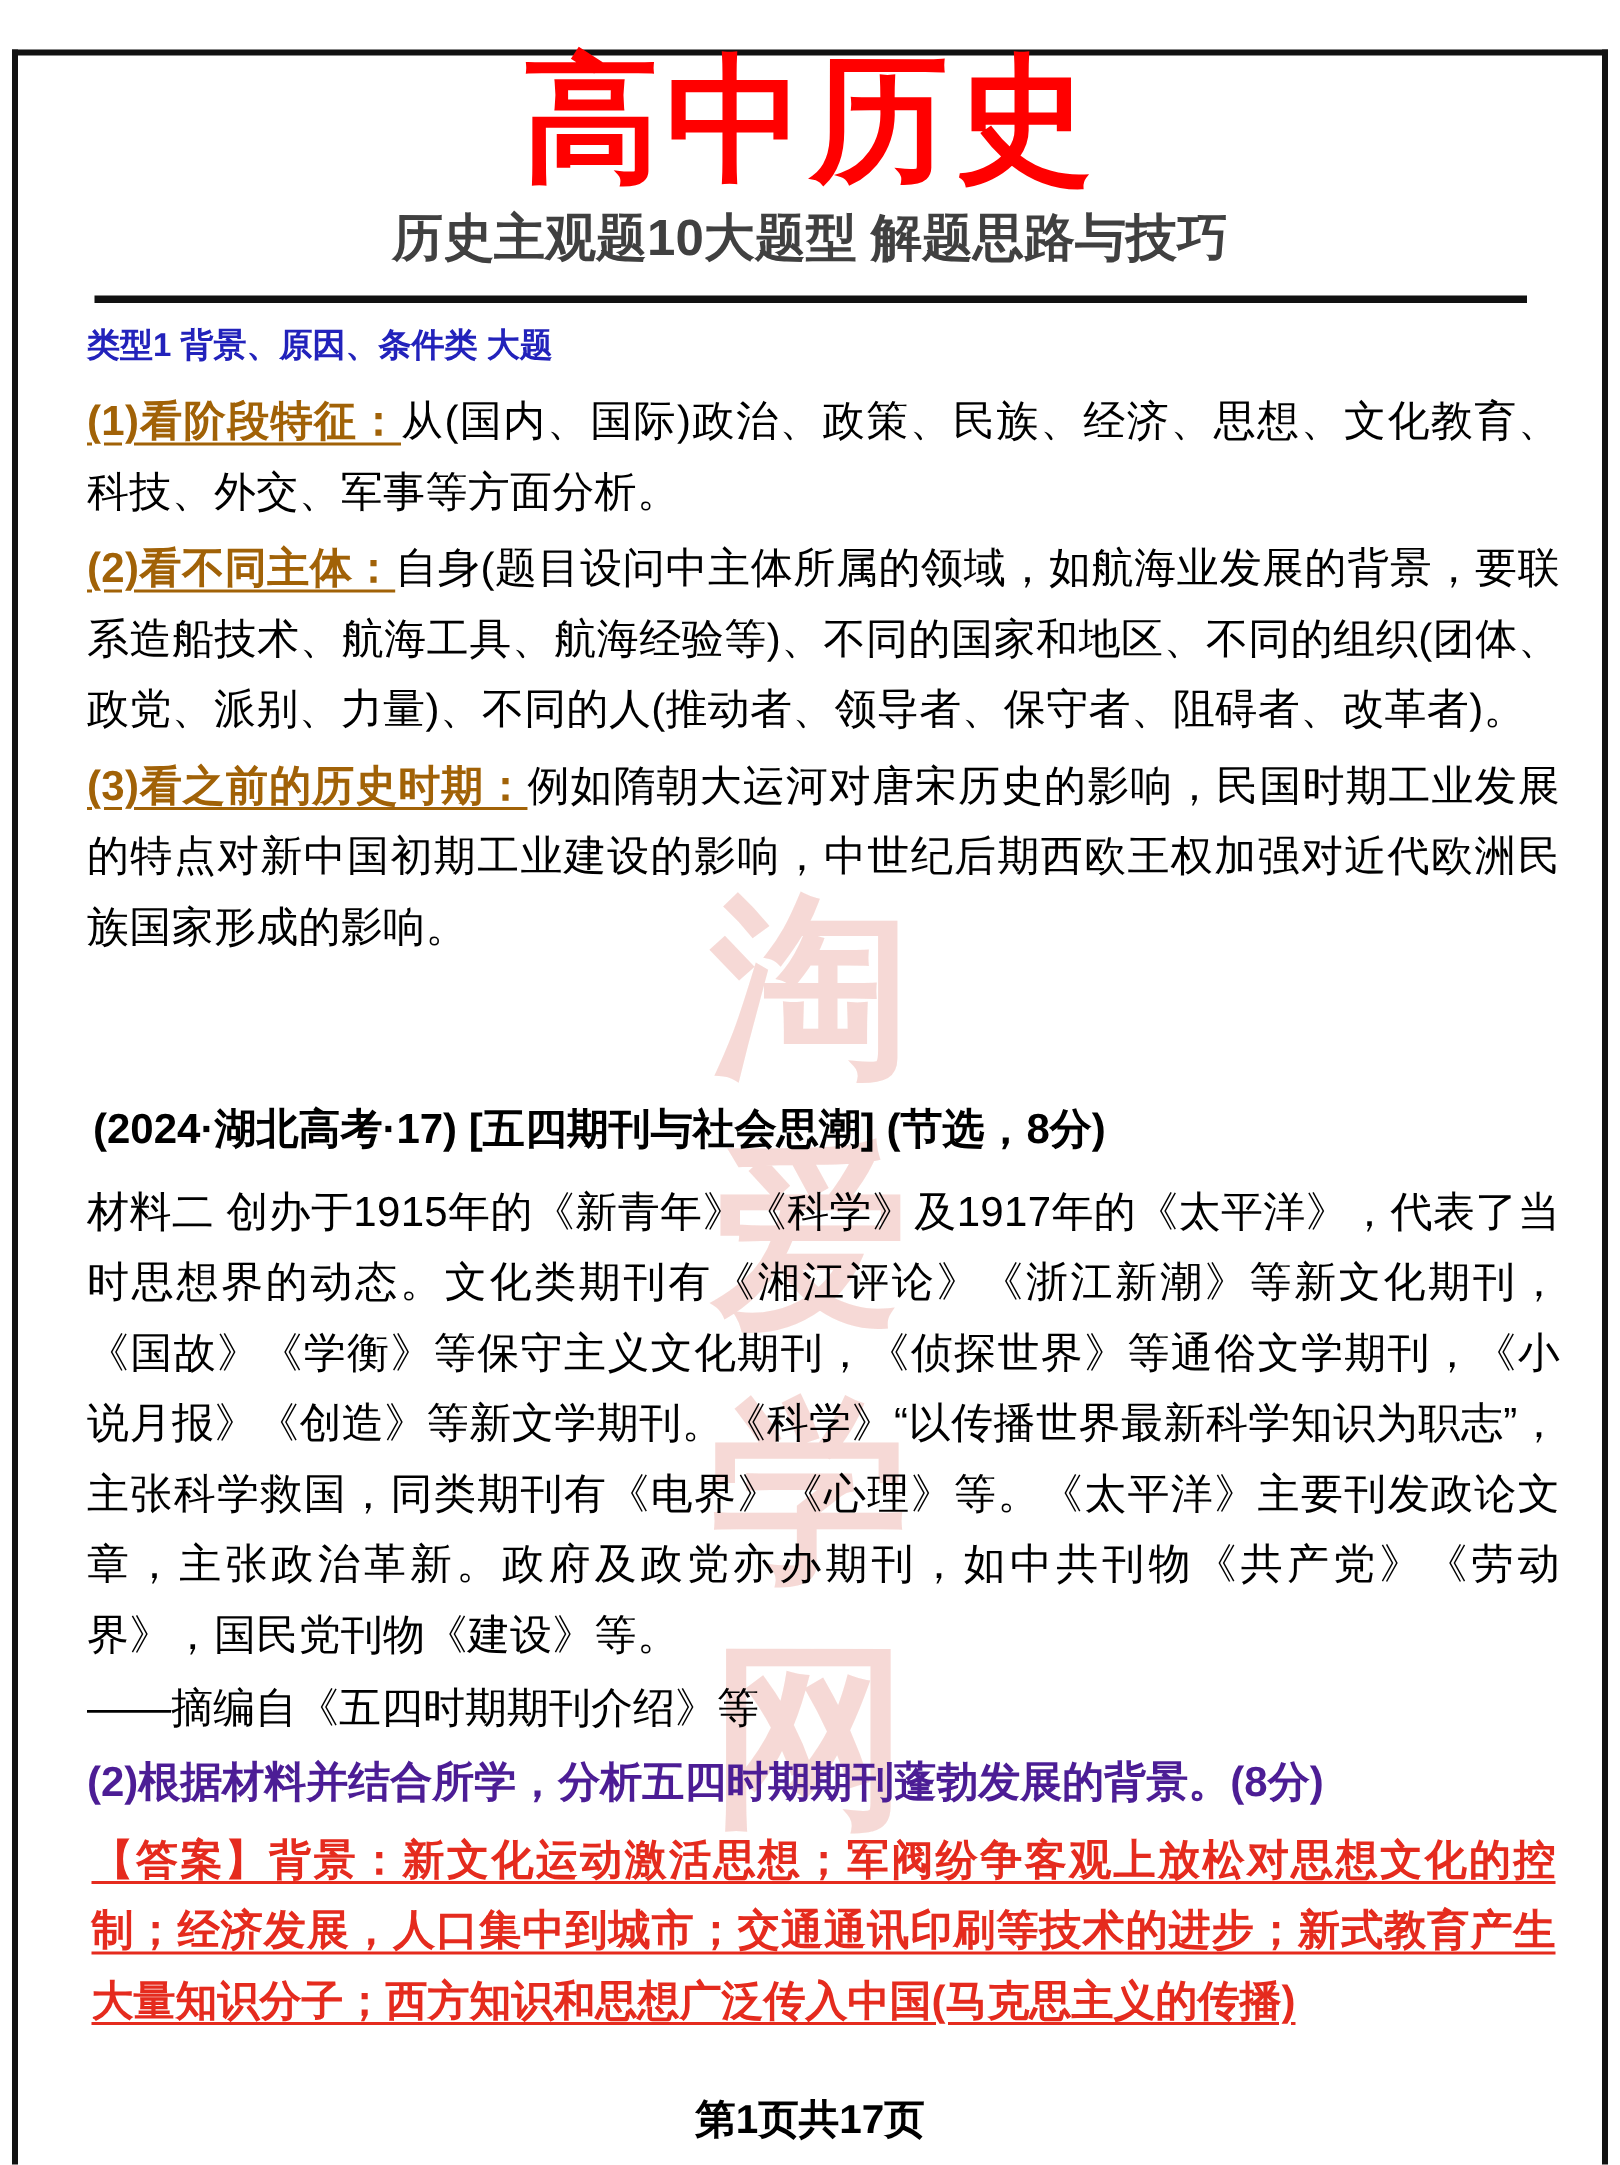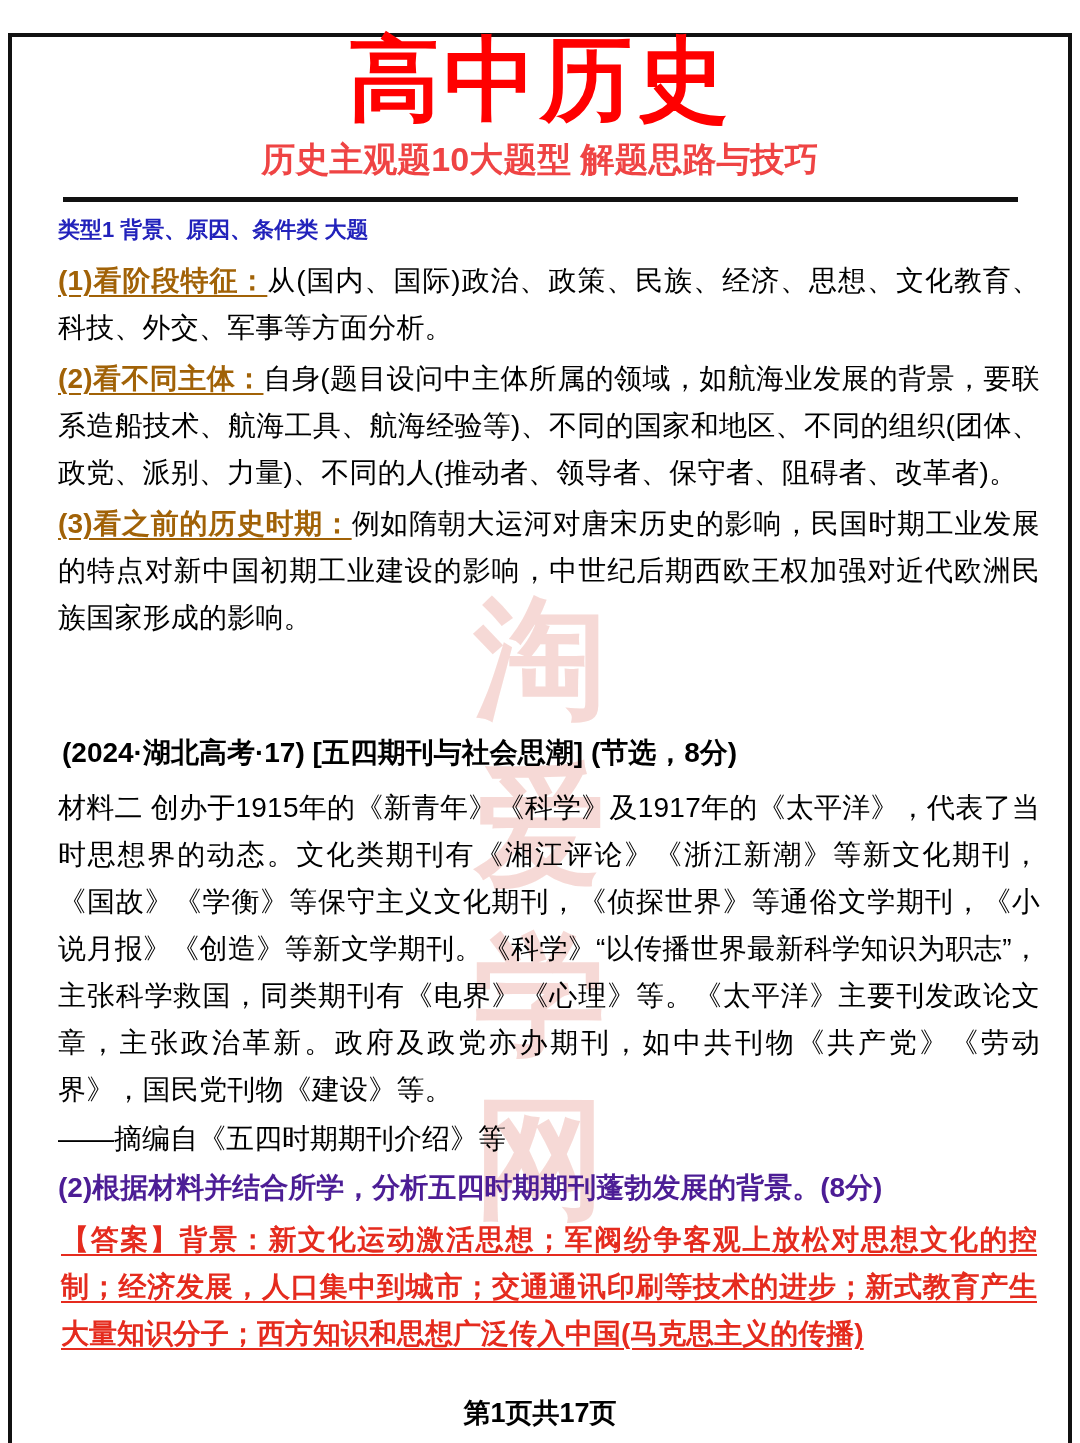--- a/index.html
+++ b/index.html
@@ -63,21 +63,21 @@
     font-size: 92px;
     font-weight: 700;
     line-height: 1.0;
     letter-spacing: 4px;
     margin: 0;
     padding: 34px 0 0 0;
     font-family: "DejaVu Sans", "Liberation Sans", sans-serif;
   }
   .doc-subtitle {
     text-align: center;
-    color: #ef4444;
+    color: #404040;
     font-size: 34px;
     font-weight: 700;
     line-height: 1.0;
     margin: 0;
     padding: 16px 0 0 0;
   }
   .rule {
     width: 955px;
     height: 5px;
     background: #111111;

